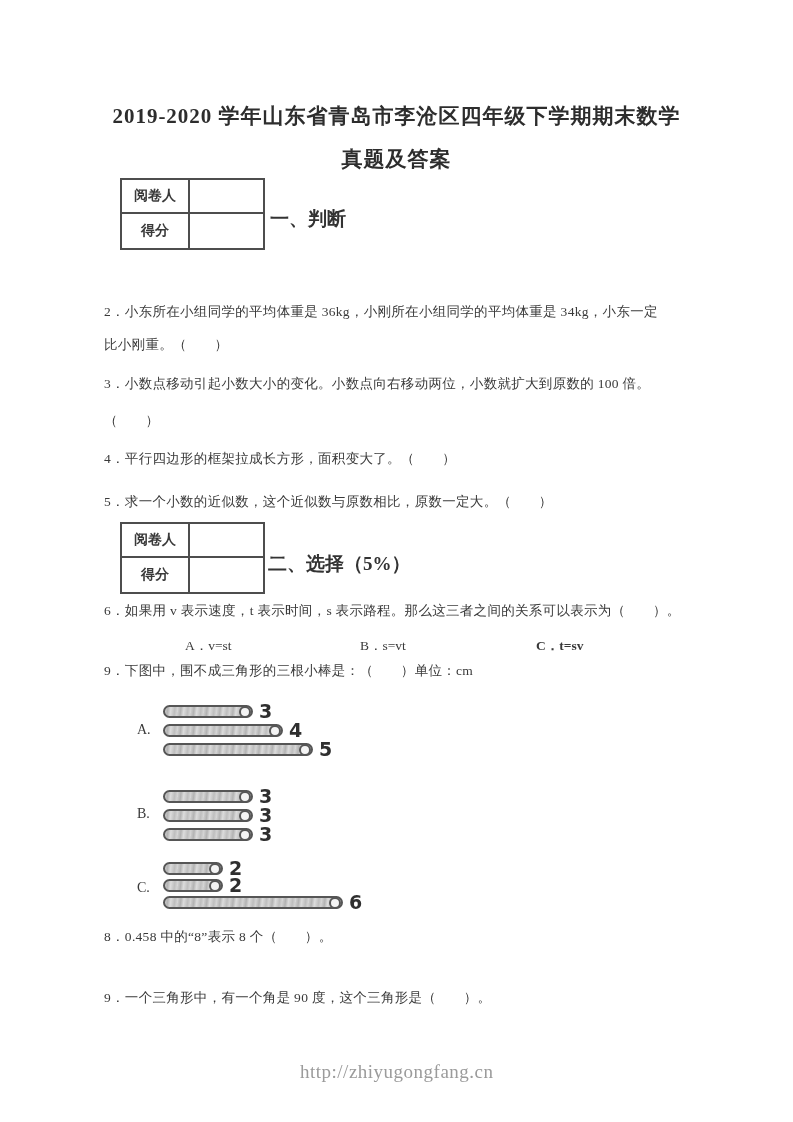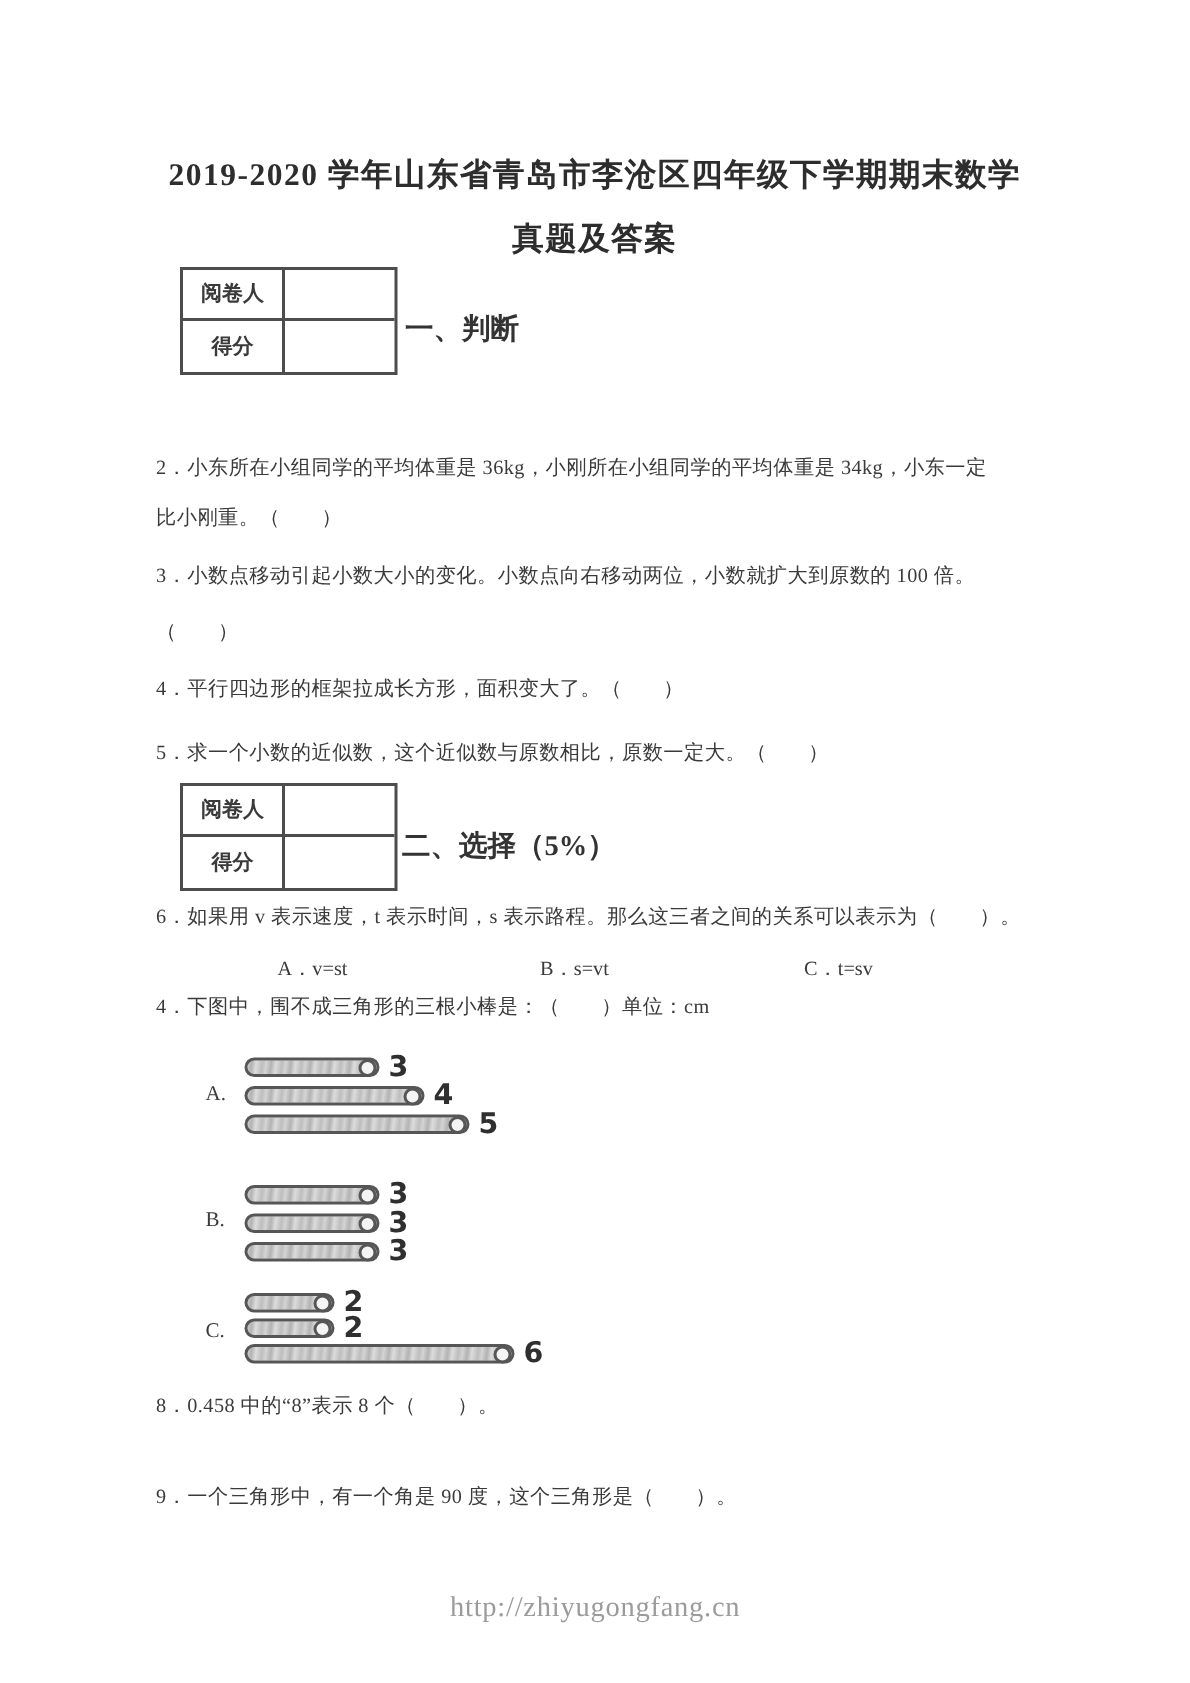--- a/index.html
+++ b/index.html
@@ -57,21 +57,21 @@
 
   .opt-row { left: 12px; width: 717px; height: 18px; margin-left: 41px; }
   .opt {
     position: absolute;
     font-size: 13.5px;
     color: #3a3a3a;
     white-space: nowrap;
   }
   .opt.c1 { left: 132px; }
   .opt.c2 { left: 307px; text-align: center; }
-  .opt.c3 { left: 483px; }
+  .opt.c3 { left: 483px; font-weight: bold; }
 
   
   .group-label { font-size: 14px; color: #3a3a3a; }
   .stick-group { left: 163px; }
   .stick-row { display: flex; align-items: center; height: 19px; }
   .stick-group.tight .stick-row { height: 17px; }
   .stick {
     position: relative;
     height: 13px;
     box-sizing: border-box;
@@ -135,21 +135,21 @@
     <div class="score-cell"></div>
   </div>
   <div class="abs section-heading" style="left:268px; top:551px">二、选择（5%）</div>
 
   <div class="abs q-line" style="top:602px">6．如果用 v 表示速度，t 表示时间，s 表示路程。那么这三者之间的关系可以表示为（　　）。</div>
   <div class="abs opt-row" style="top:637px">
     <span class="opt c1">A．v=st</span>
     <span class="opt c2">B．s=vt</span>
     <span class="opt c3">C．t=sv</span>
   </div>
-  <div class="abs q-line" style="top:662px">4．下图中，围不成三角形的三根小棒是：（　　）单位：cm</div>
+  <div class="abs q-line" style="top:662px">9．下图中，围不成三角形的三根小棒是：（　　）单位：cm</div>
 
   <div class="abs group-label" style="left:137px; top:722px">A.</div>
   <div class="abs stick-group" style="top:702px">
     <div class="stick-row">
       <div class="stick" style="width: 90px;">
           <span class="cap"></span>
         </div>
       <span class="stick-num">3</span>
     </div>
     <div class="stick-row">

